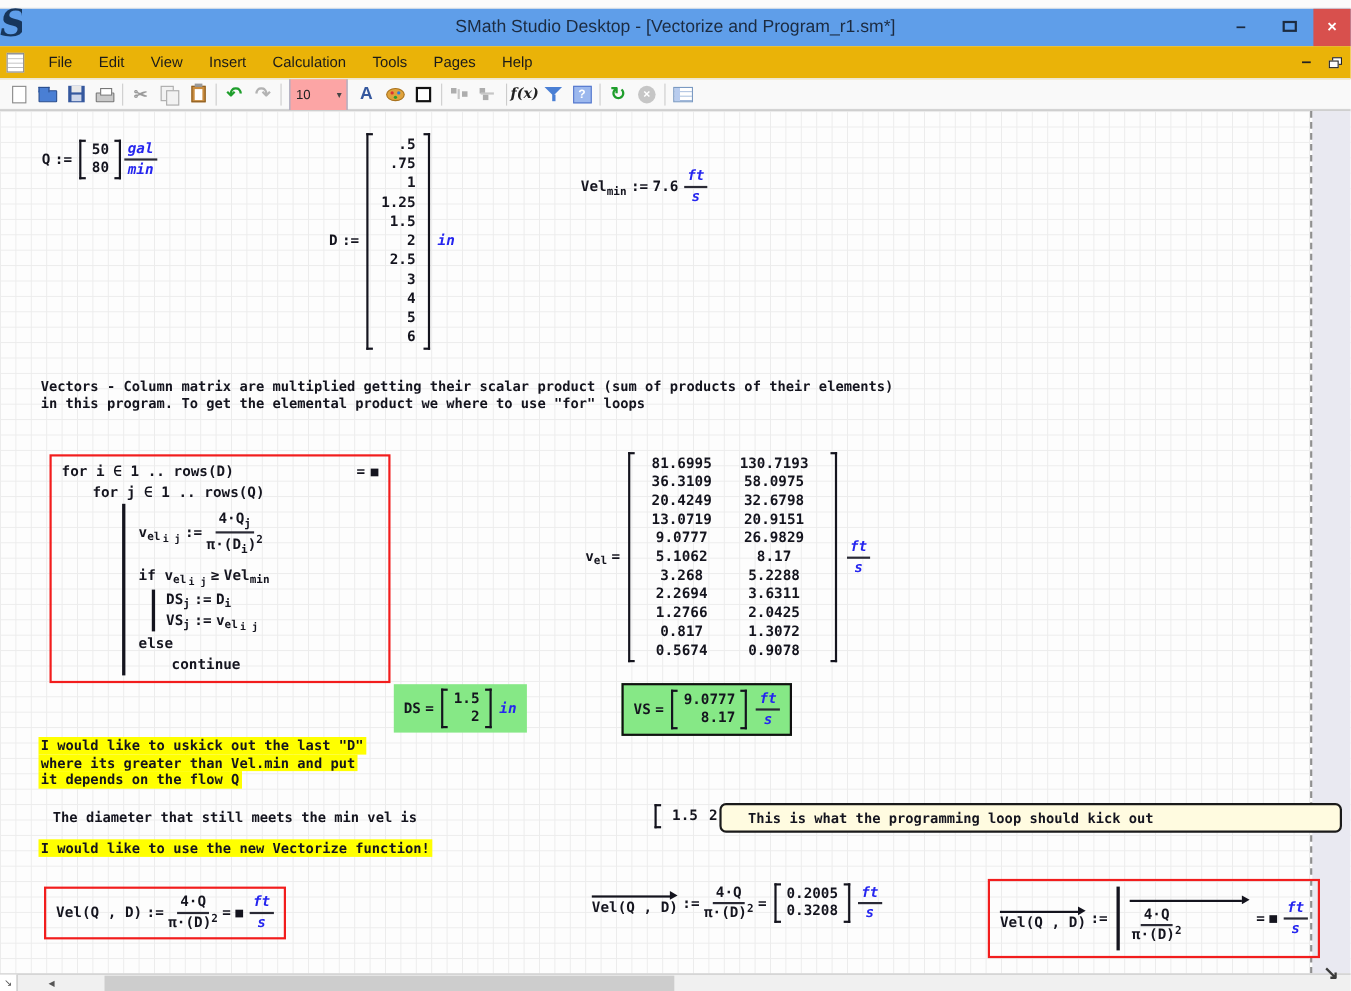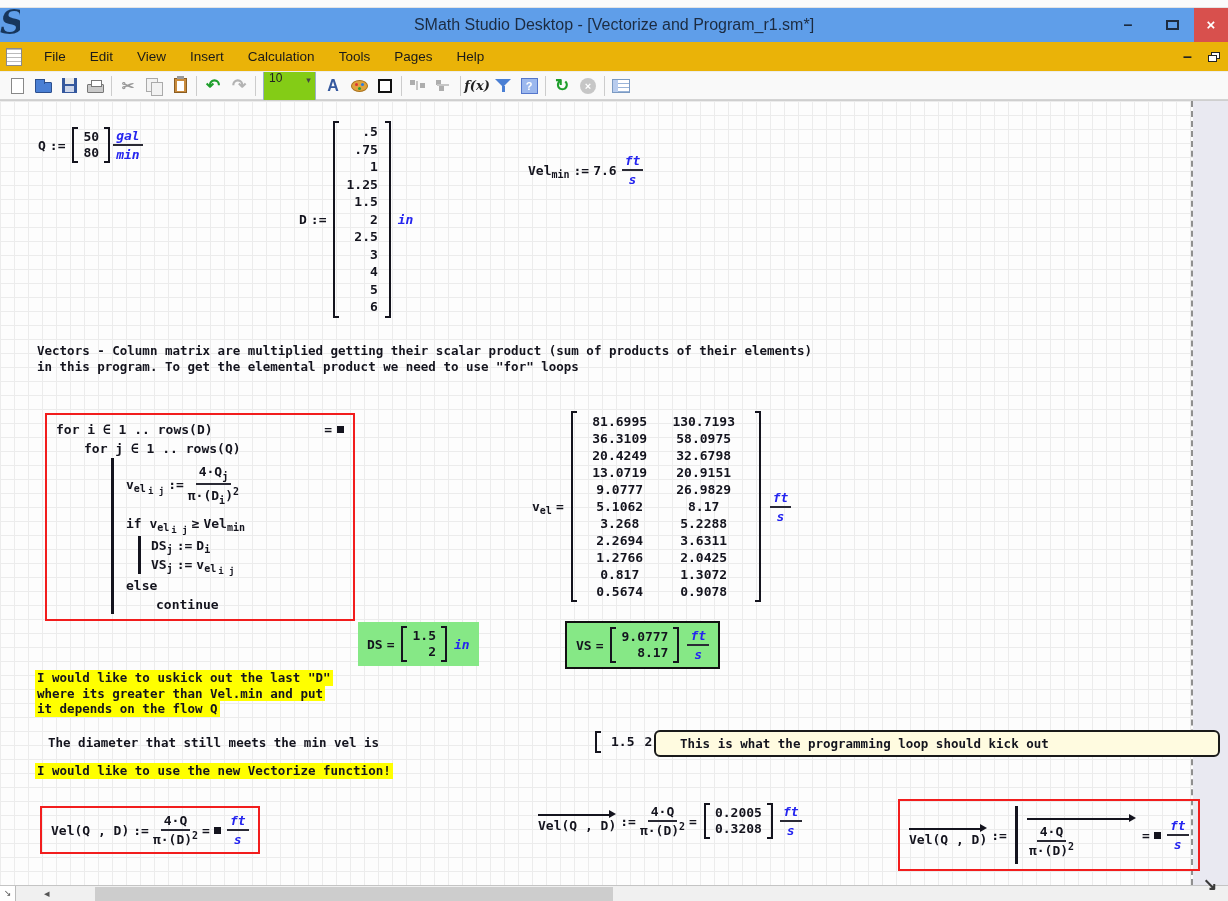--- a/index.html
+++ b/index.html
@@ -40,21 +40,21 @@
   .i-print::before { content:""; position:absolute; left:3px; top:-5px; width:9px; height:5px; background:#fff; border:1px solid #777; }
   .glyph { font-weight:700; font-size:15px; color:#9a9a9a; }
   .i-copy { position:relative; width:16px; height:16px; }
   .i-copy::before,.i-copy::after { content:""; position:absolute; width:10px; height:12px; background:#f2f2f2; border:1px solid #aaa; }
   .i-copy::before { left:0; top:0; } .i-copy::after { left:5px; top:4px; }
   .i-paste { position:relative; width:13px; height:15px; background:#c98b3d; border:1px solid #8a5d22; }
   .i-paste::before { content:""; position:absolute; left:2px; top:-3px; width:7px; height:3px; background:#999; }
   .i-paste::after { content:""; position:absolute; left:2px; top:2px; width:7px; height:10px; background:#fff; }
   .i-undo { color:#1f9e2c; font-size:17px; font-weight:700; }
   .i-redo { color:#b3b3b3; font-size:17px; font-weight:700; }
-  .fontsize { display:flex; margin:0 4px; border:1px solid #9ab0c8; background:#84cc16; height:32px; }
+  .fontsize { display:flex; align-items:center; margin:0 4px; border:1px solid #9ab0c8; background:#fca5a5; height:32px; }
   .fontsize .fsval { width:38px; padding-left:5px; font-size:12px; color:#222; }
   .fontsize .fsbtn { width:13px; height:18px; font-size:9px; color:#444; text-align:center; line-height:18px; }
   .i-fontA { font-weight:700; font-size:16px; color:#35589e; }
   .i-palette { position:relative; width:17px; height:12px; background:#e0a33c; border-radius:50%; border:1px solid #a8721d; }
   .i-palette::before { content:""; position:absolute; left:3px; top:2px; width:3px; height:3px; border-radius:50%; background:#d33; box-shadow:6px 0 0 #2a7de0, 3px 4px 0 #2c9e2c; }
   .i-border { width:14px; height:14px; border:2.5px solid #111; background:#fff; }
   .i-align { position:relative; width:16px; height:11px; }
   .i-align::before { content:""; position:absolute; left:0; top:0; width:5px; height:5px; background:#adadad; box-shadow:10px 3px 0 #adadad; }
   .i-align::after { content:""; position:absolute; left:6px; top:1px; width:2px; height:9px; background:#c6c6c6; }
   .i-align.vert::before { box-shadow:3px 6px 0 #adadad; }
@@ -291,21 +291,21 @@
       <span class="op">:=</span>
       <span>7.6</span>
       <span class="frac unit unitf" style="margin-left:5px;">
         <span class="num">ft</span>
         <span class="den">s</span>
       </span>
     </div>
 
     <div class="math" style="left:37px; top:242px; display:block;">
       <span class="note">Vectors - Column matrix are multiplied getting their scalar product (sum of products of their elements)</span>
-      <span class="note">in this program.  To get the elemental product we need to use "for" loops</span>
+      <span class="note">in this program.  To get the elemental product we where to use "for" loops</span>
     </div>
 
     <div class="math prog redbox" style="left:45px; top:312px;">
       <div class="prow head">
         <span>for i ∈ 1 .. rows(D)</span>
         <span class="evalr">
           <span>=</span>
           <span class="ph"></span>
         </span>
       </div>

